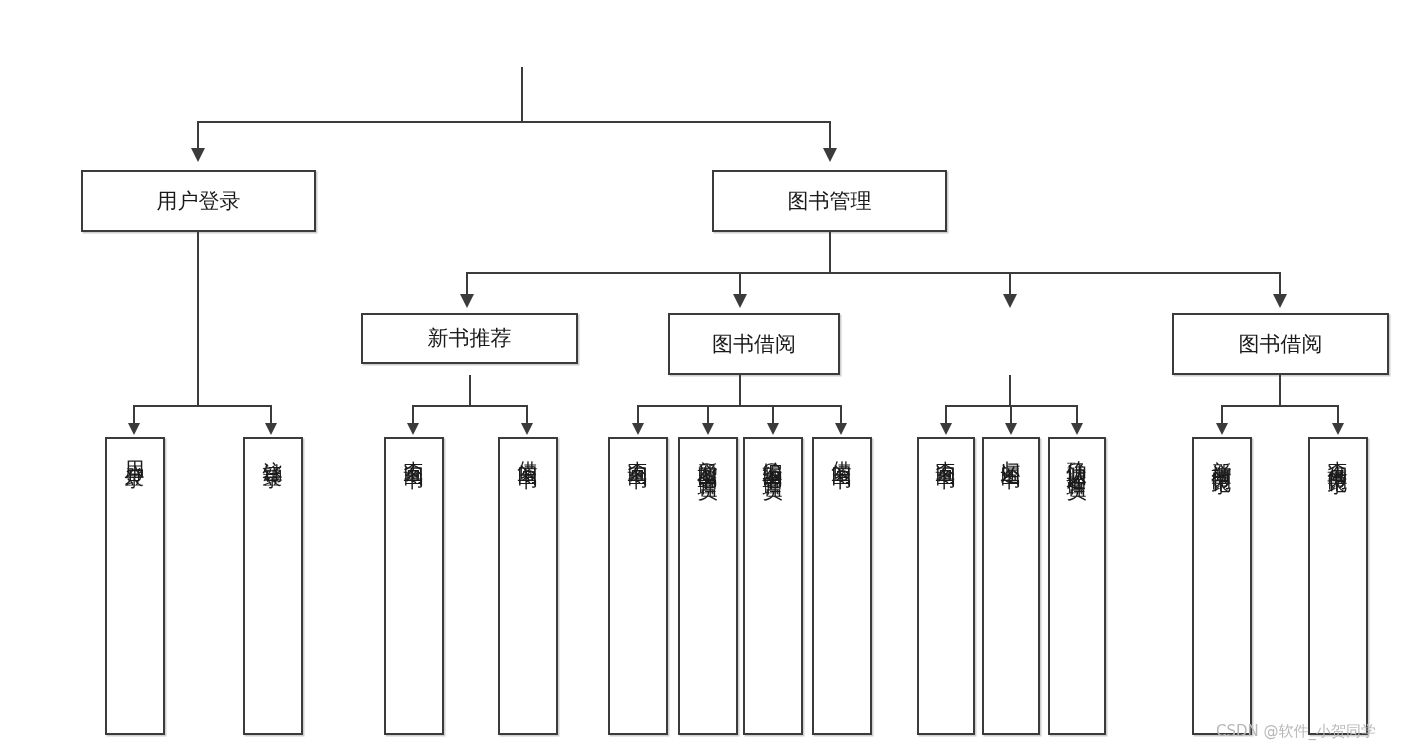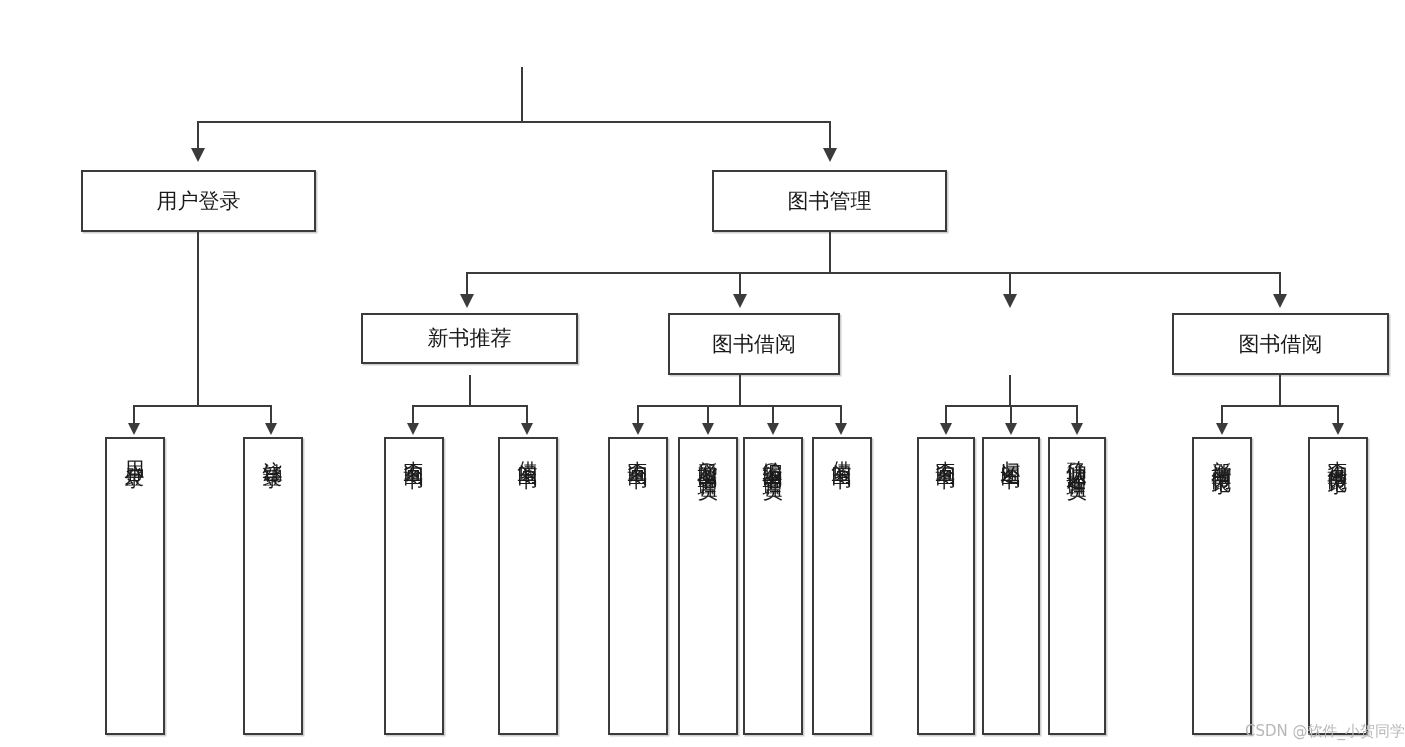--- a/index.html
+++ b/index.html
@@ -68,21 +68,21 @@
     border-right: 7px solid transparent;
     border-top: 14px solid #3b3b3b;
   }
   .arrow.sm {
     border-left-width: 6px;
     border-right-width: 6px;
     border-top-width: 12px;
   }
   #watermark {
     position: absolute;
-    right: 0;
+    right: 29px;
     bottom: 6px;
     font-size: 15px;
     color: #b8b8b8;
     white-space: nowrap;
     user-select: none;
   }
 </style>
 </head>
 <body>
 

